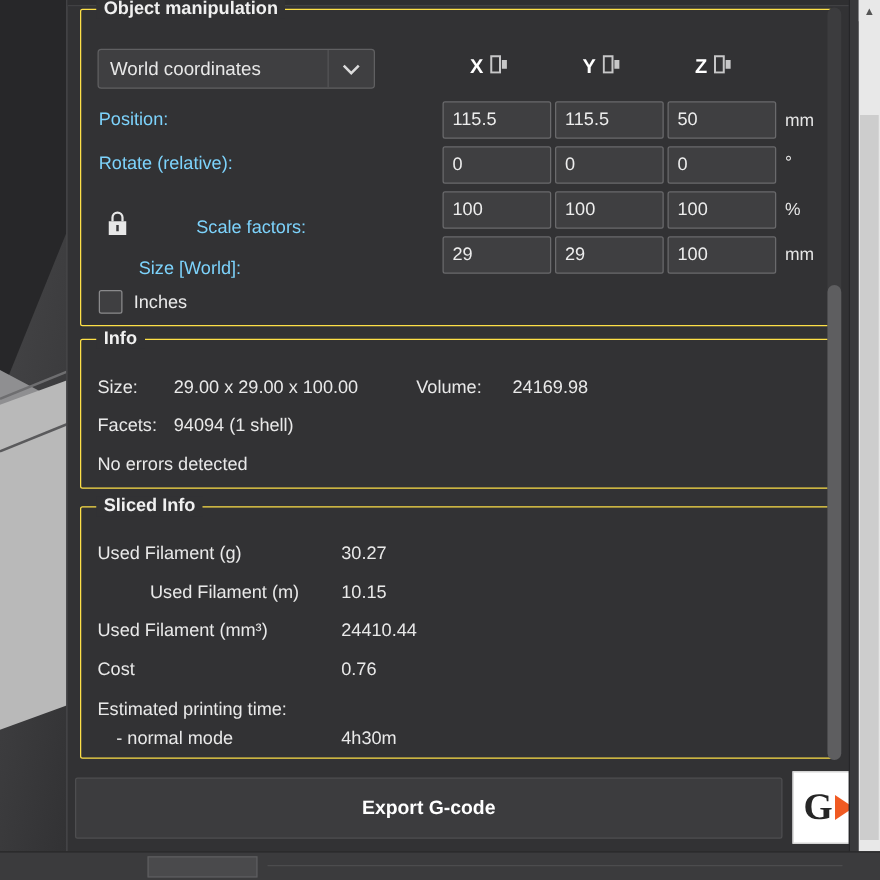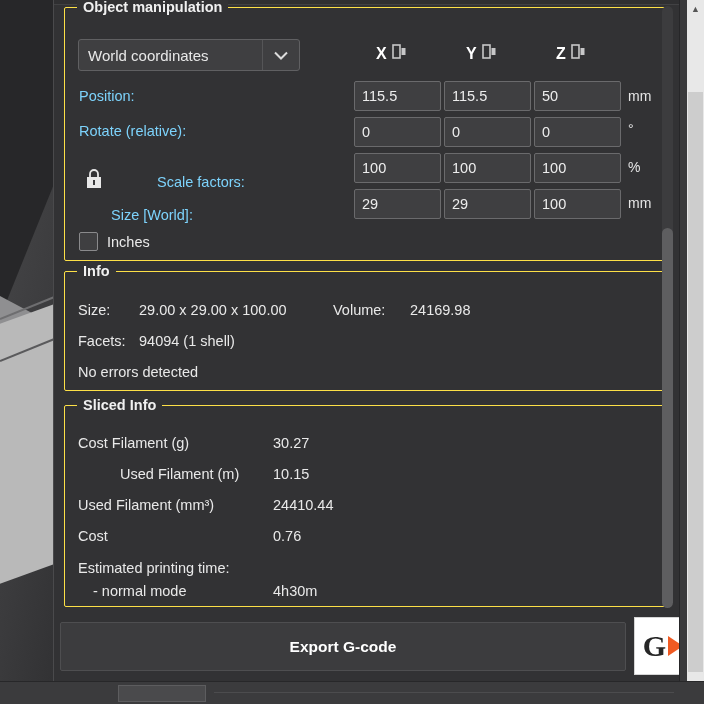--- a/index.html
+++ b/index.html
@@ -441,21 +441,21 @@
 
     <div class="info-line" style="left:13px; top:61px;">Facets:</div>
     <div class="info-line" style="left:74px; top:61px;">94094 (1 shell)</div>
 
     <div class="info-line" style="left:13px; top:92px;">No errors detected</div>
   </div>
 
   <div class="group" id="sliced-group">
     <div class="group-title">Sliced Info</div>
 
-    <div class="sliced-label" style="top:29px;">Cost Filament (g)</div>
+    <div class="sliced-label" style="top:29px;">Used Filament (g)</div>
     <div class="sliced-value" style="top:29px;">30.27</div>
 
     <div class="sliced-label" style="top:60px;margin-left:42px;">Used Filament (m)</div>
     <div class="sliced-value" style="top:60px;">10.15</div>
 
     <div class="sliced-label" style="top:91px;">Used Filament (mm³)</div>
     <div class="sliced-value" style="top:91px;">24410.44</div>
 
     <div class="sliced-label" style="top:122px;">Cost</div>
     <div class="sliced-value" style="top:122px;">0.76</div>

